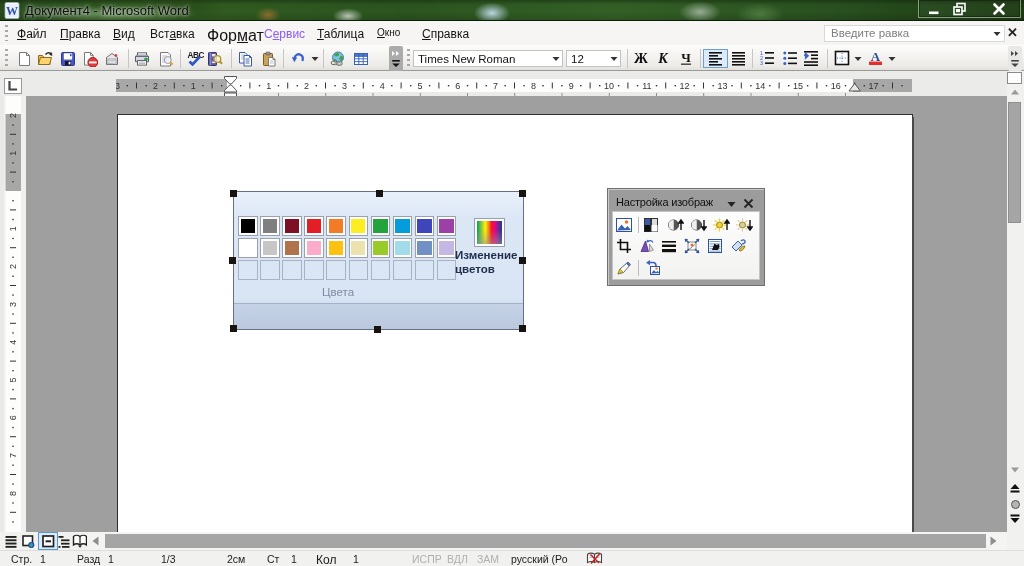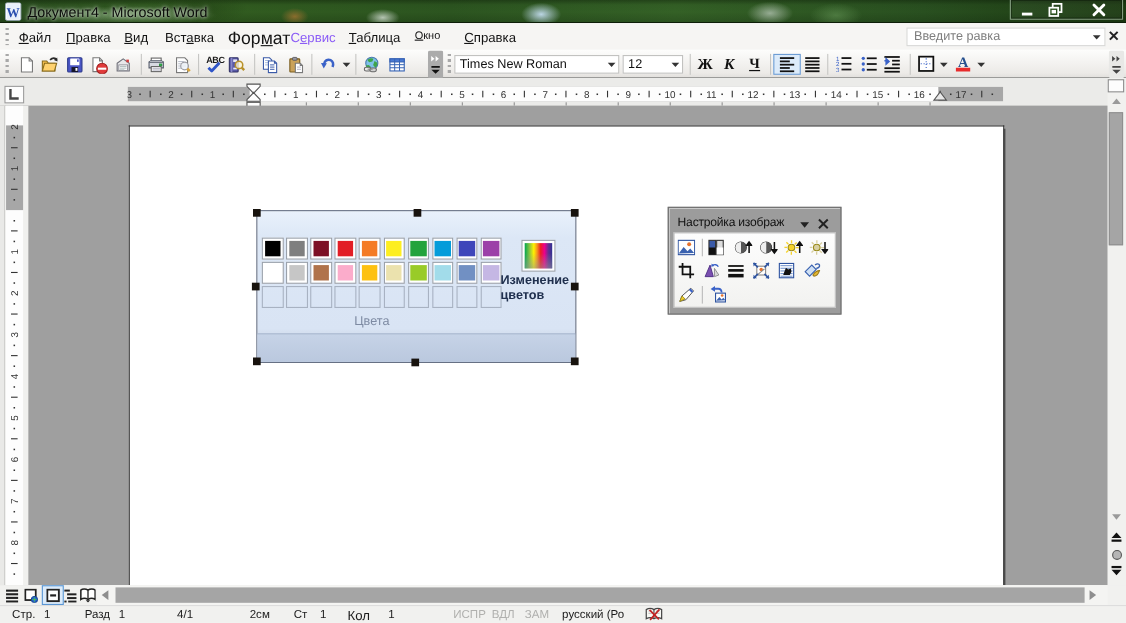--- a/index.html
+++ b/index.html
@@ -649,21 +649,21 @@
   </svg>
 <div class="abs" style="left:105px;top:534px;width:881px;height:14px;background:#a5a5a5"></div>
 <svg class="abs" style="left:989px;top:536px" width="9" height="10" viewBox="0 0 9 10">
     <path d="M1.5 0.5l6 4.5-6 4.5z" fill="#8e8e8e"></path>
   </svg>
 <div class="abs" style="left:0;top:550px;width:1024px;height:16px;background:#f1f1ef;border-top:1px solid #ddd"></div>
 <div class="abs" style="left:11px;top:553px;font-size:10.5px;color:#1c1c1c">Стр.</div>
 <div class="abs" style="left:40px;top:553px;font-size:10.5px;color:#1c1c1c">1</div>
 <div class="abs" style="left:77px;top:553px;font-size:10.5px;color:#1c1c1c">Разд</div>
 <div class="abs" style="left:108px;top:553px;font-size:10.5px;color:#1c1c1c">1</div>
-<div class="abs" style="left:161px;top:553px;font-size:10.5px;color:#1c1c1c">4/1</div>
+<div class="abs" style="left:161px;top:553px;font-size:10.5px;color:#1c1c1c">1/3</div>
 <div class="abs" style="left:208px;top:584px;font-size:10.5px;color:#1c1c1c">На</div>
 <div class="abs" style="left:227px;top:553px;font-size:10.5px;color:#1c1c1c">2см</div>
 <div class="abs" style="left:267px;top:553px;font-size:10.5px;color:#1c1c1c">Ст</div>
 <div class="abs" style="left:291px;top:553px;font-size:10.5px;color:#1c1c1c">1</div>
 <div class="abs" style="left:316px;top:553px;font-size:12px;color:#1c1c1c">Кол</div>
 <div class="abs" style="left:353px;top:553px;font-size:10.5px;color:#1c1c1c">1</div>
 <div class="abs" style="left:380px;top:568px;font-size:10px;color:#b0b0ae">ЗАП</div>
 <div class="abs" style="left:412px;top:553px;font-size:10.5px;color:#b0b0ae">ИСПР</div>
 <div class="abs" style="left:447px;top:553px;font-size:10.5px;color:#b0b0ae">ВДЛ</div>
 <div class="abs" style="left:477px;top:553px;font-size:10.5px;color:#b0b0ae">ЗАМ</div>

